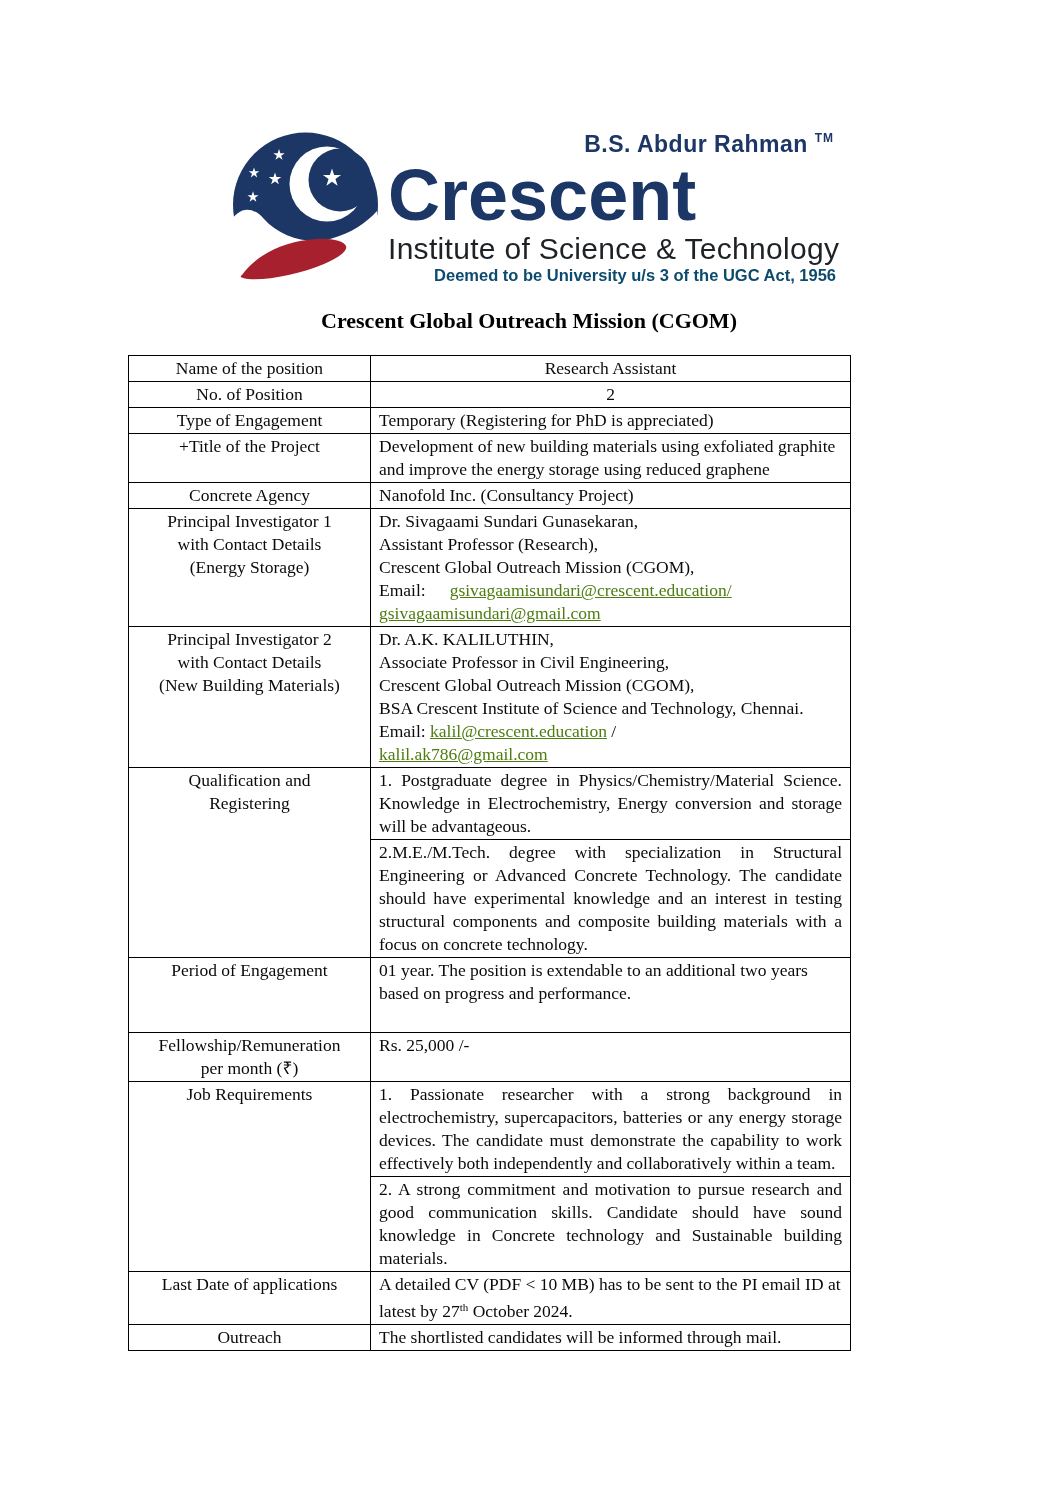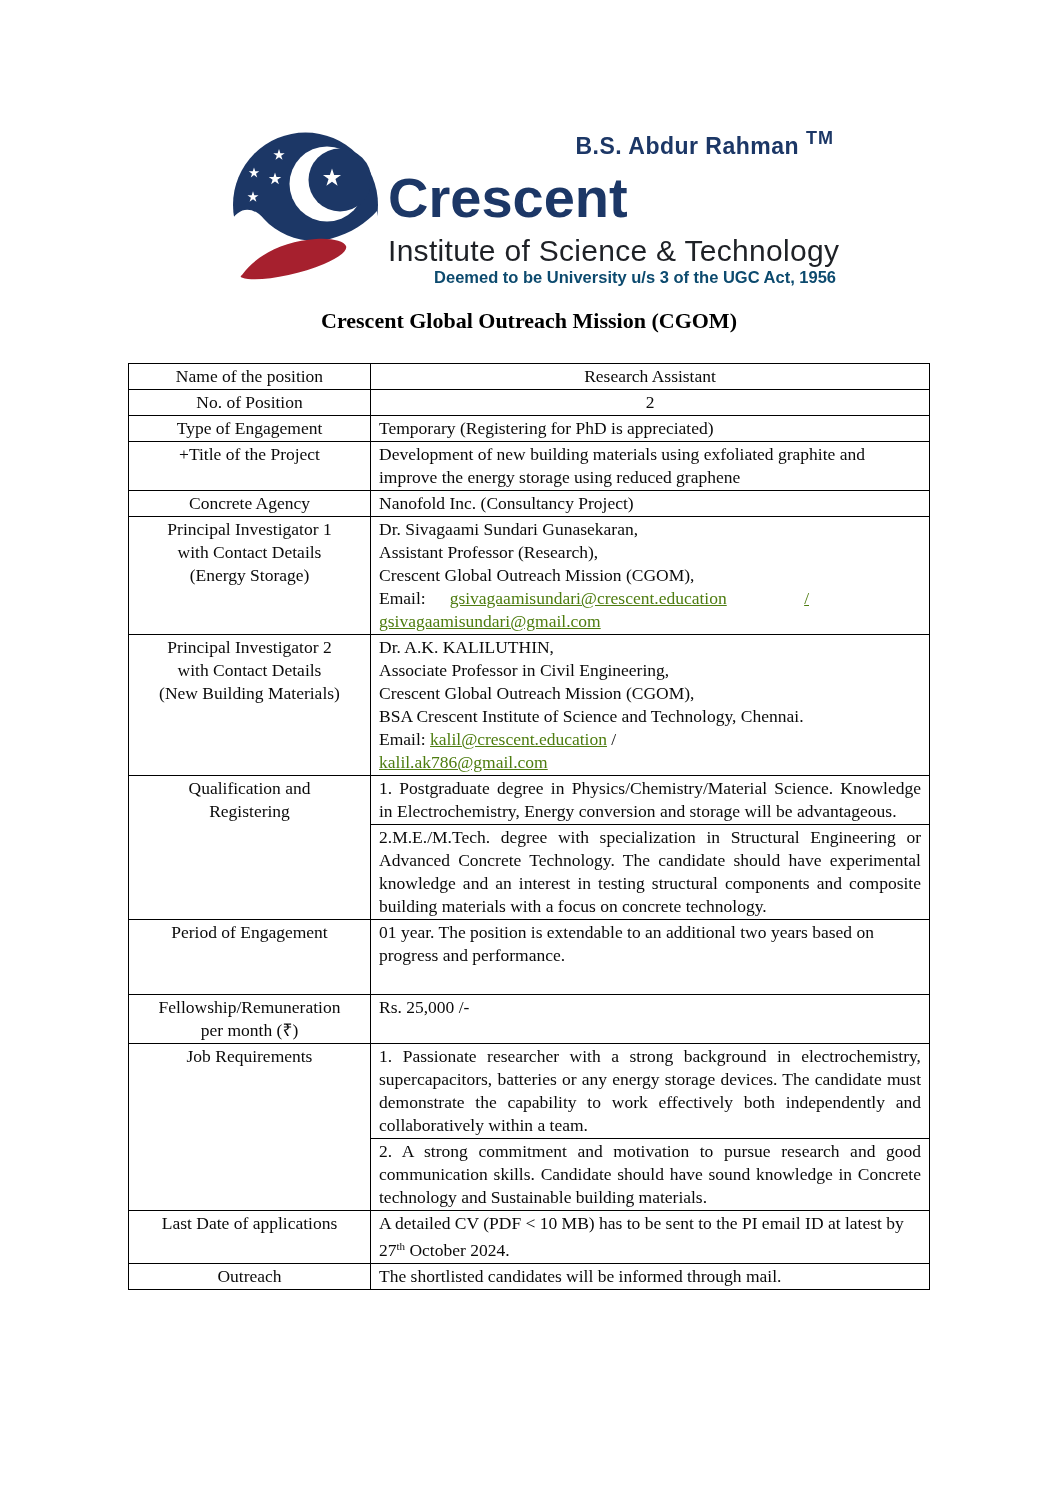--- a/index.html
+++ b/index.html
@@ -7,32 +7,32 @@
     width:1058px;height:1497px;box-sizing:border-box;
     padding:125px 128px 0 128px;background:#fff;
     font-family:"Liberation Serif",serif;color:#0a0a0a;position:relative;
   }
   
   .letterhead{display:flex;align-items:flex-start;height:160px;}
   .emblem{margin-left:100px;flex:0 0 auto;}
   .logo-text{margin-left:10px;width:448px;font-family:"Liberation Sans",sans-serif;}
   .tm-line{text-align:right;color:#1c3766;font-size:23px;font-weight:600;
            letter-spacing:.5px;line-height:27px;padding-right:2px;white-space:nowrap;}
-  .tm-line sup{font-size:18px;vertical-align:10px;letter-spacing:1px;}
-  .wordmark{color:#1c3766;font-weight:700;font-size:56px;line-height:73px;
+  .tm-line sup{font-size:12px;vertical-align:10px;letter-spacing:1px;}
+  .wordmark{color:#1c3766;font-weight:700;font-size:72px;line-height:73px;
             letter-spacing:0px;margin-top:1px;}
   .subtitle{color:#1e2126;font-size:30px;line-height:33px;letter-spacing:.3px;white-space:nowrap;}
   .tagline{color:#0c4a6e;font-size:16.5px;font-weight:700;text-align:right;
            margin-top:1px;white-space:nowrap;}
   
   .title1,.title2{text-align:center;font-weight:700;font-size:22px;color:#000;}
   .title1{margin:23px 0 0 0;}
   .title2{margin:27px 0 0 0;}
   
-  table.details{border-collapse:collapse;width:802px;margin-top:29px;
+  table.details{border-collapse:collapse;width:723px;margin-top:21px;
                 font-size:17.5px;line-height:23px;table-layout:fixed;}
   table.details td{border:1.5px solid #000;vertical-align:top;padding:1px 8px;}
   td.lbl{width:225px;text-align:center;padding:1px 6px;}
   td.val{text-align:left;}
   td.just{text-align:justify;}
   td.ctr{text-align:center;}
   td.tall{height:72px;}
   a.mail{color:#4d7c0f;text-decoration:underline;cursor:pointer;}
   .email-flex{display:flex;align-items:baseline;}
   .email-flex .gap{width:24px;flex:0 0 auto;}

